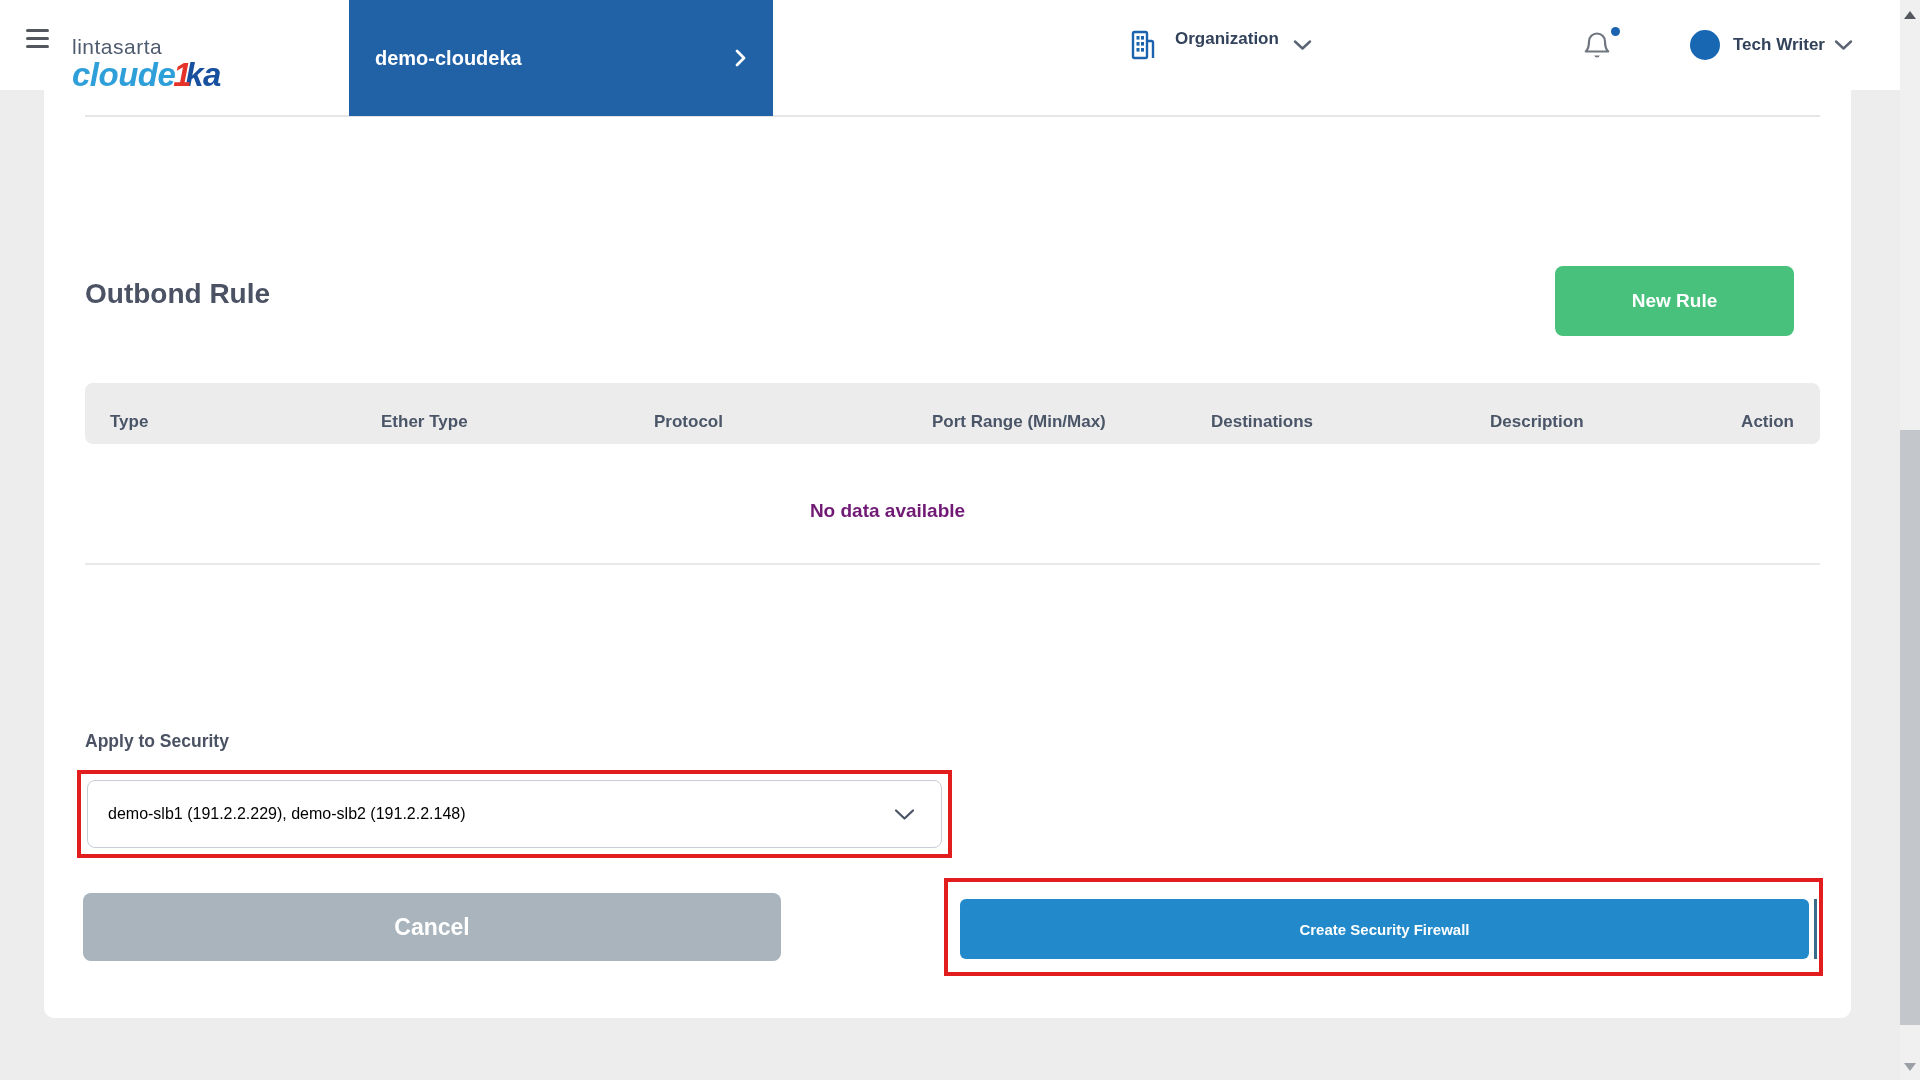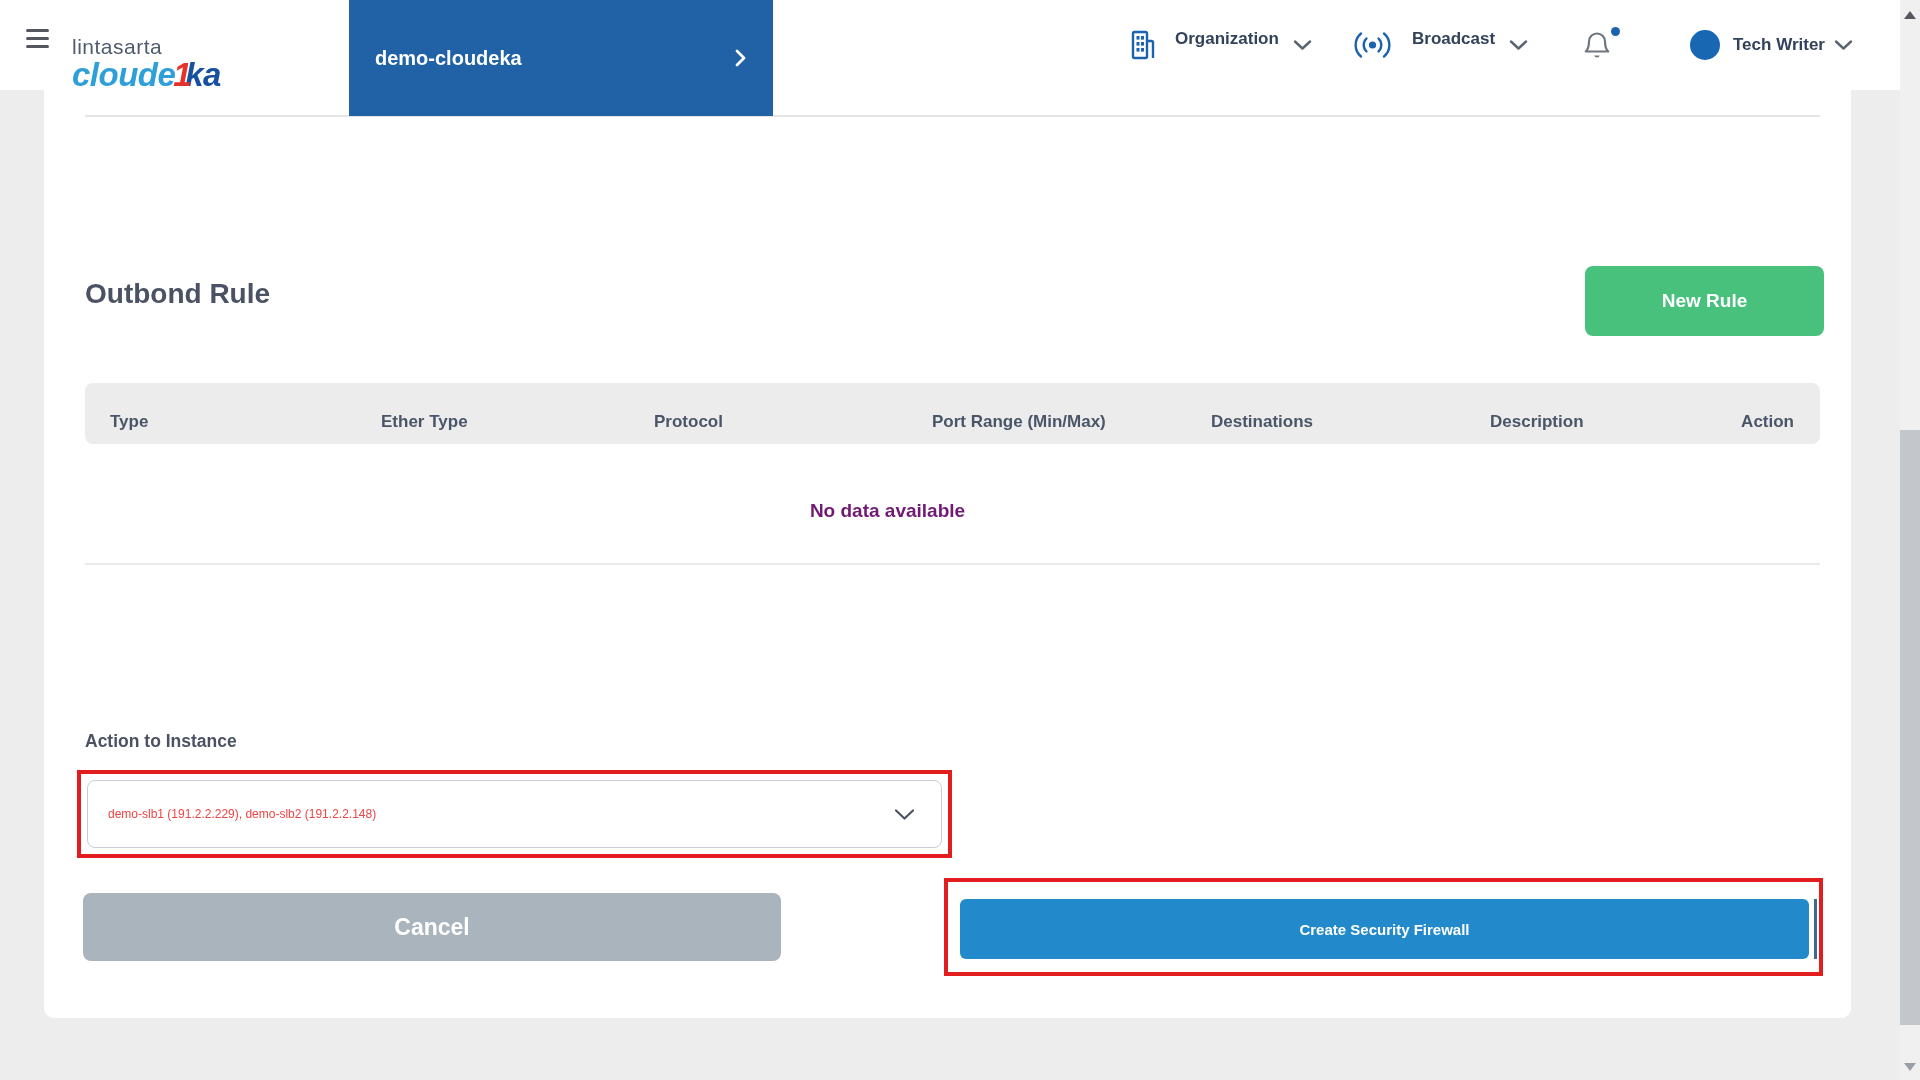--- a/index.html
+++ b/index.html
@@ -35,37 +35,37 @@
   
   .card { position:absolute; left:44px; top:90px; width:1807px; height:928px; background:#ffffff;
     border-radius:0 0 10px 10px; z-index:2; }
   .divider { position:absolute; left:41px; width:1735px; height:2px; background:#e5e5e5; }
   .divider-top { top:25px; }
   .divider-mid { top:473px; background:#e9e9e9; }
 
   .section-title { position:absolute; left:41px; top:188px; font-size:28px; font-weight:bold; color:#4a5263; }
   .btn { border:none; border-radius:8px; color:#ffffff; font-weight:bold; font-family:"Liberation Sans", sans-serif;
     cursor:pointer; display:flex; align-items:center; justify-content:center; }
-  .btn-new-rule { position:absolute; left:1511px; top:176px; width:239px; height:70px; background:#47c17c; font-size:19px;margin-left:30px; }
+  .btn-new-rule { position:absolute; left:1511px; top:176px; width:239px; height:70px; background:#47c17c; font-size:19px; }
 
   .table-head { position:absolute; left:41px; top:293px; width:1735px; height:61px; background:#ececec; border-radius:8px;
     display:grid; grid-template-columns:271px 273px 278px 279px 279px 249px 1fr; align-items:center; padding:16px 26px 0 25px; }
   .th { font-size:17px; font-weight:bold; color:#4a5568; white-space:nowrap; }
   .th-action { text-align:right; }
   .no-data { position:absolute; left:41px; top:410px; width:1735px; text-align:center; padding-right:130px;
     font-size:19px; font-weight:bold; color:#701a75; }
 
   .apply-label { position:absolute; left:41px; top:641px; font-size:17.5px; font-weight:bold; color:#4a5263; }
 
   .annotation { position:absolute; border:4px solid #e11d1d; background:transparent; }
   .annotation-select { left:33px; top:680px; width:875px; height:88px; }
   .select-box { position:absolute; left:6px; top:6px; right:6px; bottom:6px; background:#ffffff;
     border:1px solid #c9ced6; border-radius:8px; display:flex; align-items:center; padding:0 26px 0 20px;
     cursor:pointer; }
-  .select-box .value { font-size:12px; color:#ef4444; flex:1; }
+  .select-box .value { font-size:16px; color:#000000; flex:1; }
 
   .btn-cancel { position:absolute; left:39px; top:803px; width:698px; height:68px; background:#a9b4bd; font-size:23px;text-align:center; }
   .annotation-submit { left:900px; top:788px; width:879px; height:98px; }
   .btn-submit { position:absolute; left:12px; top:17px; width:849px; height:60px; background:#2289ca; font-size:15px; border-radius:6px; }
   .submit-edge { position:absolute; left:866px; top:17px; width:3px; height:60px; background:#3b6c8e; }
 
   
   .scrollbar { position:absolute; right:0; top:0; width:20px; height:1080px; background:#f0f0f1; z-index:9; }
   .sb-arrow { position:absolute; left:4px; width:0; height:0; border-left:6px solid transparent; border-right:6px solid transparent; cursor:pointer; }
   .sb-up { top:11px; border-bottom:8px solid #55585e; }
@@ -113,37 +113,20 @@
       </svg>
     </span>
     <span class="nav-label">Organization</span>
     <span>
       <svg width="19" height="12" viewBox="0 0 19 12">
           <polyline points="2,2.5 9.5,9.5 17,2.5" fill="none" stroke="#5a6472" stroke-width="2.4" stroke-linecap="round" stroke-linejoin="round"></polyline>
         </svg>
     </span>
   </div>
 
-  <div class="nav-group nav-broadcast">
-    <span>
-      <svg width="45" height="30" viewBox="0 0 45 30">
-        <circle cx="22.5" cy="15" r="3.6" fill="#1b63ae"></circle>
-        <path d="M16.5 8.5 A9 9 0 0 0 16.5 21.5" fill="none" stroke="#1b63ae" stroke-width="2.4" stroke-linecap="round"></path>
-        <path d="M11 3.5 A15 15 0 0 0 11 26.5" fill="none" stroke="#1b63ae" stroke-width="2.4" stroke-linecap="round"></path>
-        <path d="M28.5 8.5 A9 9 0 0 1 28.5 21.5" fill="none" stroke="#1b63ae" stroke-width="2.4" stroke-linecap="round"></path>
-        <path d="M34 3.5 A15 15 0 0 1 34 26.5" fill="none" stroke="#1b63ae" stroke-width="2.4" stroke-linecap="round"></path>
-      </svg>
-    </span>
-    <span class="nav-label">Broadcast</span>
-    <span>
-      <svg width="19" height="12" viewBox="0 0 19 12">
-          <polyline points="2,2.5 9.5,9.5 17,2.5" fill="none" stroke="#5a6472" stroke-width="2.4" stroke-linecap="round" stroke-linejoin="round"></polyline>
-        </svg>
-    </span>
-  </div>
 
   <div class="nav-group bell-wrap">
     <span>
       <svg width="28" height="30" viewBox="0 0 28 30">
         <path d="M14 3.5 a8 8 0 0 1 8 8 c0 6.2 1.6 8.4 3.2 10 H2.8 c1.6-1.6 3.2-3.8 3.2-10 a8 8 0 0 1 8-8 Z" fill="none" stroke="#6f7680" stroke-width="2.2" stroke-linejoin="round"></path>
         <path d="M11.2 25.5 a3 3 0 0 0 5.6 0" fill="#6f7680"></path>
       </svg>
     </span>
     <span class="bell-dot"></span>
   </div>
@@ -174,21 +157,21 @@
     <div class="th">Port Range (Min/Max)</div>
     <div class="th">Destinations</div>
     <div class="th">Description</div>
     <div class="th th-action">Action</div>
   </div>
 
   <div class="no-data">No data available</div>
 
   <div class="divider divider-mid"></div>
 
-  <div class="apply-label">Action to Instance</div>
+  <div class="apply-label">Apply to Security</div>
 
   <div class="annotation annotation-select">
     <div class="select-box">
       <span class="value">demo-slb1 (191.2.2.229), demo-slb2 (191.2.2.148)</span>
       <span>
         <svg width="21" height="13" viewBox="0 0 21 13">
             <polyline points="2,2.5 10.5,10.5 19,2.5" fill="none" stroke="#4a5263" stroke-width="2.2" stroke-linecap="round" stroke-linejoin="round"></polyline>
           </svg>
       </span>
     </div>

